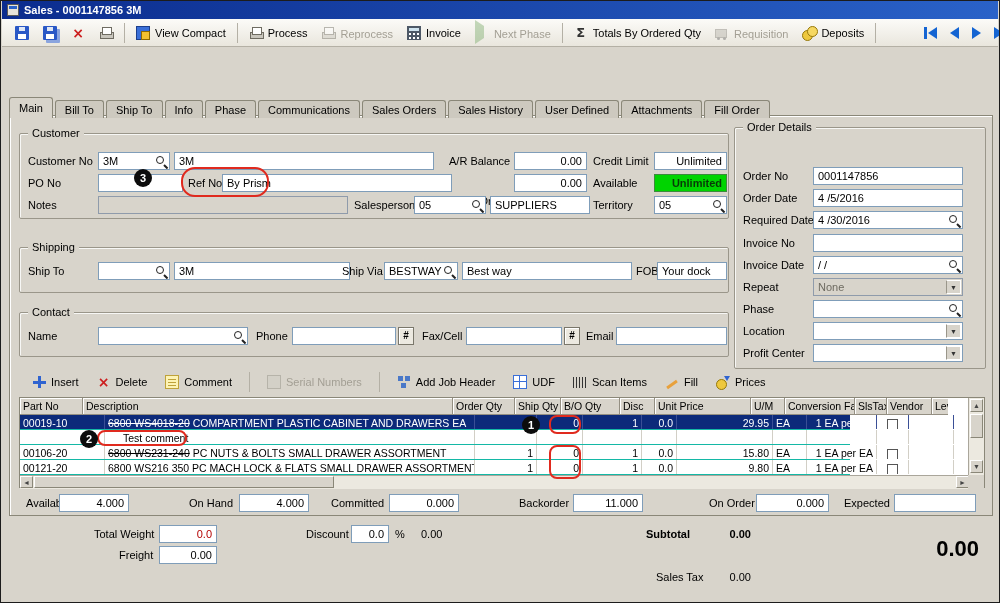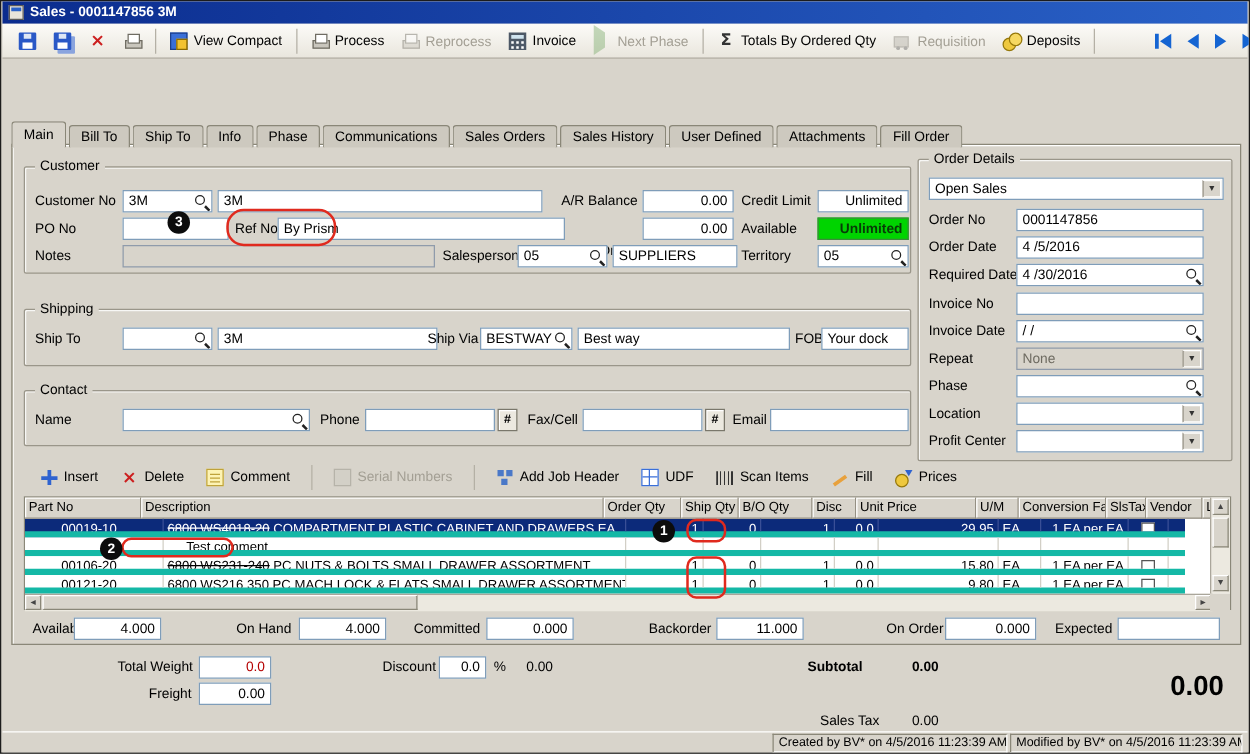--- a/index.html
+++ b/index.html
@@ -87,21 +87,21 @@
   .i-scan { height:11px; width:14px; align-self:center; background:repeating-linear-gradient(90deg,#333 0 1px,transparent 1px 3px); }
   .i-fill::before { content:""; position:absolute; left:1px; top:8px; width:12px; height:3px; background:#e8a13c; transform:rotate(-35deg); }
   .i-price::before { content:""; position:absolute; left:0; top:4px; width:9px; height:9px; border-radius:50%; background:#eec83e; border:1px solid #96780a; }
   .i-price::after { content:""; position:absolute; left:8px; top:1px; width:0; height:0; border-left:3px solid transparent; border-right:3px solid transparent; border-top:5px solid #2f63d0; }
 
   
   .grid { position:absolute; left:9px; top:281px; width:966px; height:91px; background:#fff; border:1px solid #8a8778; }
   .ghead { display:flex; height:17px; width:950px; }
   .gc { display:inline-block; padding:1px 3px; font-size:10.5px; line-height:13px; white-space:nowrap; overflow:hidden; border-right:1px solid #d2cfc6; flex:0 0 auto; }
   .ghead .gc { background:#d8d4cb; border-right:1px solid #948f82; border-bottom:1px solid #948f82; box-shadow:inset 1px 1px 0 #fff; padding-top:2px; }
-  .grow { display:flex; height:15px; width:928px; border-bottom:5px solid #14b8a6; background:#fff;padding-left:26px; }
+  .grow { display:flex; height:15px; width:830px; border-bottom:1px solid #14b8a6; background:#fff; }
   .grow .gc { padding-top:2px; }
   .grow.sel { background:#0c2a7a; color:#fff; }
   .grow.sel .gc { border-right-color:#3a4f96; }
   .num { text-align:right; }
   .struck, .nstruck { font-style:normal; }
   .struck { text-decoration:line-through; }
   .cb { width:11px; height:11px; background:#fff; border:1px solid #555; display:inline-block; vertical-align:middle; }
   .cbx { text-align:center; }
   .indent { padding-left:18px; }
 
@@ -239,21 +239,20 @@
       <div class="tb gray" style="left:78px; top:62px; width:250px;"></div>
       <span class="lbl" style="left:334px; top:65px;">Salesperson</span>
       <div class="tb" style="left:394px; top:62px; width:72px;"><span>05</span><span class="mag magr"></span></div>
       <div class="tb" style="left:470px; top:62px; width:100px;">SUPPLIERS</div>
       <span class="lbl" style="left:573px; top:65px;">Territory</span>
       <div class="tb" style="left:634px; top:62px; width:73px;"><span>05</span><span class="mag magr"></span></div>
     </div>
 
     <div class="gbox" style="left:724px; top:11px; width:252px; height:242px;">
       <span class="gtitle">Order Details</span>
-      <div class="tb" style="left:8px; top:14px; width:236px;"><span>Open Sales</span><span class="ddb">▼</span></div>
 
       <span class="lbl" style="left:8px; top:42px;">Order No</span>
       <div class="tb" style="left:78px; top:39px; width:150px;">0001147856</div>
       <span class="lbl" style="left:8px; top:64px;">Order Date</span>
       <div class="tb" style="left:78px; top:61px; width:150px;">4 /5/2016</div>
       <span class="lbl" style="left:8px; top:86px;">Required Date</span>
       <div class="tb" style="left:78px; top:83px; width:150px;"><span>4 /30/2016</span><span class="mag magr"></span></div>
       <span class="lbl" style="left:8px; top:109px;">Invoice No</span>
       <div class="tb" style="left:78px; top:106px; width:150px;"></div>
       <span class="lbl" style="left:8px; top:131px;">Invoice Date</span>
@@ -330,21 +329,21 @@
           <span>Fill</span>
         </div>
       <div class="gtbtn">
           <span class="icon14 i-price"></span>
           <span>Prices</span>
         </div>
     </div>
 
     <div class="grid">
       <div class="ghead">
-        <span class="gc" style="width:93px;">Part No</span>
+        <span class="gc" style="width:63px;">Part No</span>
         <span class="gc" style="width:370px;">Description</span>
         <span class="gc" style="width:62px;">Order Qty</span>
         <span class="gc" style="width:46px;">Ship Qty</span>
         <span class="gc" style="width:59px;">B/O Qty</span>
         <span class="gc" style="width:35px;">Disc</span>
         <span class="gc" style="width:96px;">Unit Price</span>
         <span class="gc" style="width:34px;">U/M</span>
         <span class="gc" style="width:70px;">Conversion Factor</span>
         <span class="gc" style="width:32px;">SlsTax</span>
         <span class="gc" style="width:45px;">Vendor</span>
@@ -441,24 +440,20 @@
   <span class="lbl" style="left:394px; top:527px;">%</span>
   <span class="lbl" style="left:420px; top:527px;">0.00</span>
   <span class="lbl bold" style="left:645px; top:527px;">Subtotal</span>
   <span class="lbl bold" style="left:695px; top:527px; width:55px; text-align:right;">0.00</span>
   <span class="lbl" style="left:118px; top:548px;">Freight</span>
   <div class="tb num" style="left:158px; top:545px; width:58px;">0.00</div>
   <span class="bigtotal">0.00</span>
   <span class="lbl" style="left:655px; top:570px;">Sales Tax</span>
   <span class="lbl" style="left:695px; top:570px; width:55px; text-align:right;">0.00</span>
 
-  <div class="statusbar">
-    <span class="spanel" style="left:616px; width:188px;">Created by BV* on 4/5/2016 11:23:39 AM</span>
-    <span class="spanel" style="left:806px; width:186px;">Modified by BV* on 4/5/2016 11:23:39 AM</span>
-  </div>
 
   <div class="ann-red" style="left:180px; top:166px; width:88px; height:30px; border-radius:14px;"></div>
   <div class="ann-red" style="left:96px; top:429px; width:90px; height:16px; border-radius:8px;"></div>
   <div class="ann-red" style="left:548px; top:414px; width:32px; height:19px; border-radius:8px;"></div>
   <div class="ann-red" style="left:548px; top:444px; width:32px; height:34px; border-radius:8px;"></div>
   <div class="ann-circle" style="left:521px; top:415px;">1</div>
   <div class="ann-circle" style="left:79px; top:429px;">2</div>
   <div class="ann-circle" style="left:133px; top:168px;">3</div>
 
 </div>

